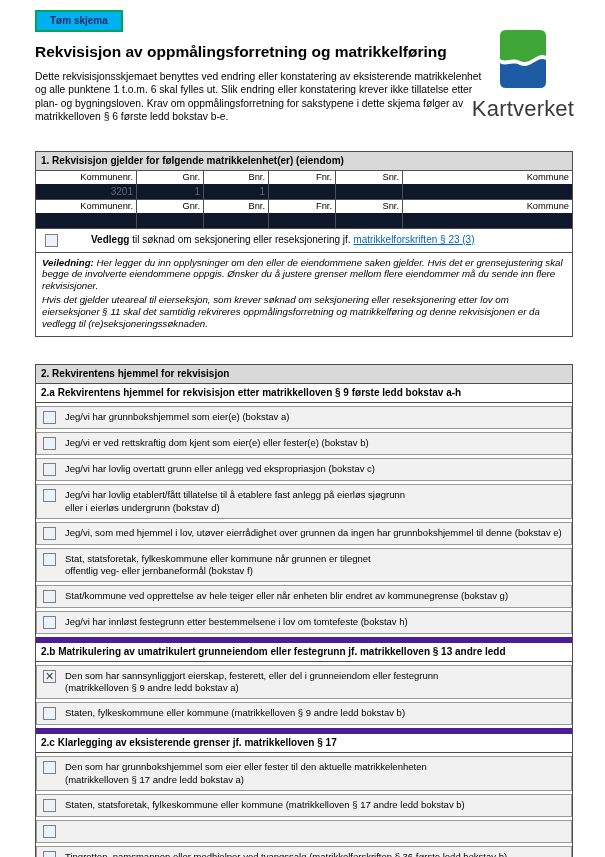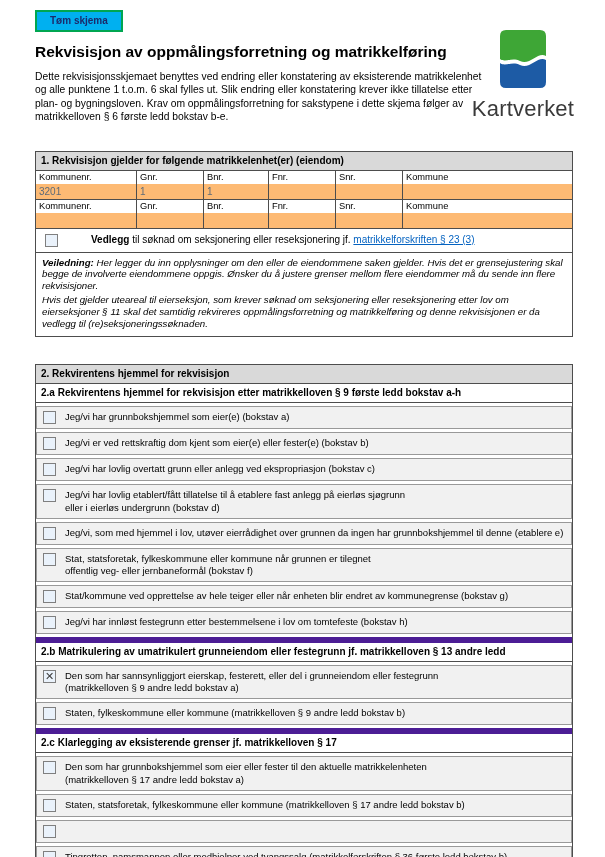--- a/index.html
+++ b/index.html
@@ -15,25 +15,25 @@
   .logo-block { position:absolute; top:30px; right:30px; width:104px; text-align:center; }
   .logo-name { font-size:22px; color:#3a3a3a; margin-top:4px; letter-spacing:0.2px; }
 
   
   .box { border:1px solid #4d4d4d; margin-top:27px; width:538px; }
   .box-header { background:#d9d9d9; font-weight:bold; font-size:10px; padding:3px 5px 4px; border-bottom:1px solid #4d4d4d; }
   .sub-header { background:#fff; font-weight:bold; font-size:10px; padding:3px 5px 4px; border-bottom:1px solid #4d4d4d; margin-bottom:3px; }
   .sub-header.bt { border-top:6px solid #4c1d95; }
 
   
-  .etable { display:grid; grid-template-columns:101px 67px 65px 67px 67px 1fr; }
+  .etable { display:grid; grid-template-columns:101px 67px 65px 67px 67px 1fr;text-align:right; }
   .ecell { border-right:1px solid #4d4d4d; border-bottom:1px solid #4d4d4d; }
   .ecell:nth-child(6n) { border-right:none; }
   .ecell .lbl { font-size:9.3px; padding:1px 3px 1px; height:13px; }
-  .ecell .val { background:#fdba74; height:15px; font-size:10px; padding:0 3px; color:#5e6b78; line-height:15px; }
+  .ecell .val { background:#0f172a; height:15px; font-size:10px; padding:0 3px; color:#5e6b78; line-height:15px; }
 
   
   .checkbox { width:13px; height:13px; border:1px solid #7f7f7f; background:#eaf2fb; display:inline-flex;
               align-items:center; justify-content:center; flex-shrink:0; margin-top:1px; cursor:pointer; }
   .checkbox.checked::after { content:"\2715"; font-size:11px; color:#3c3c3c; line-height:1; }
 
   .vedlegg-row { display:flex; align-items:center; padding:4px 6px 5px 9px; border-bottom:1px solid #4d4d4d; font-size:10px; }
   .vedlegg-row .txt { margin-left:33px; }
   .vedlegg-row a { color:#0563C1; text-decoration:underline; }
 
@@ -146,21 +146,21 @@
       <span class="checkbox"></span>
       <span class="chk-label">Jeg/vi har lovlig overtatt grunn eller anlegg ved ekspropriasjon (bokstav c)</span>
     </div>
     <div class="chk-row">
       <span class="checkbox"></span>
       <span class="chk-label">Jeg/vi har lovlig etablert/fått tillatelse til å etablere fast anlegg på eierløs sjøgrunn
 eller i eierløs undergrunn (bokstav d)</span>
     </div>
     <div class="chk-row">
       <span class="checkbox"></span>
-      <span class="chk-label">Jeg/vi, som med hjemmel i lov, utøver eierrådighet over grunnen da ingen har grunnbokshjemmel til denne (etablere e)</span>
+      <span class="chk-label">Jeg/vi, som med hjemmel i lov, utøver eierrådighet over grunnen da ingen har grunnbokshjemmel til denne (bokstav e)</span>
     </div>
     <div class="chk-row">
       <span class="checkbox"></span>
       <span class="chk-label">Stat, statsforetak, fylkeskommune eller kommune når grunnen er tilegnet
 offentlig veg- eller jernbaneformål (bokstav f)</span>
     </div>
     <div class="chk-row">
       <span class="checkbox"></span>
       <span class="chk-label">Stat/kommune ved opprettelse av hele teiger eller når enheten blir endret av kommunegrense (bokstav g)</span>
     </div>

